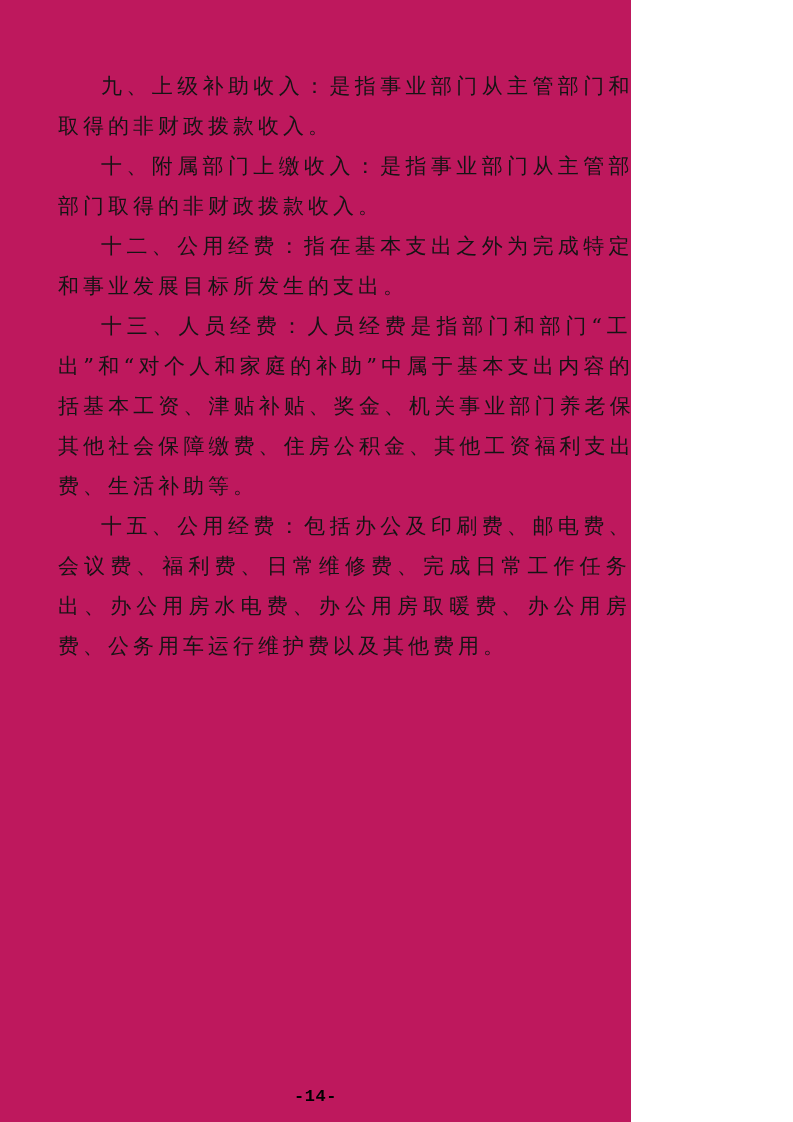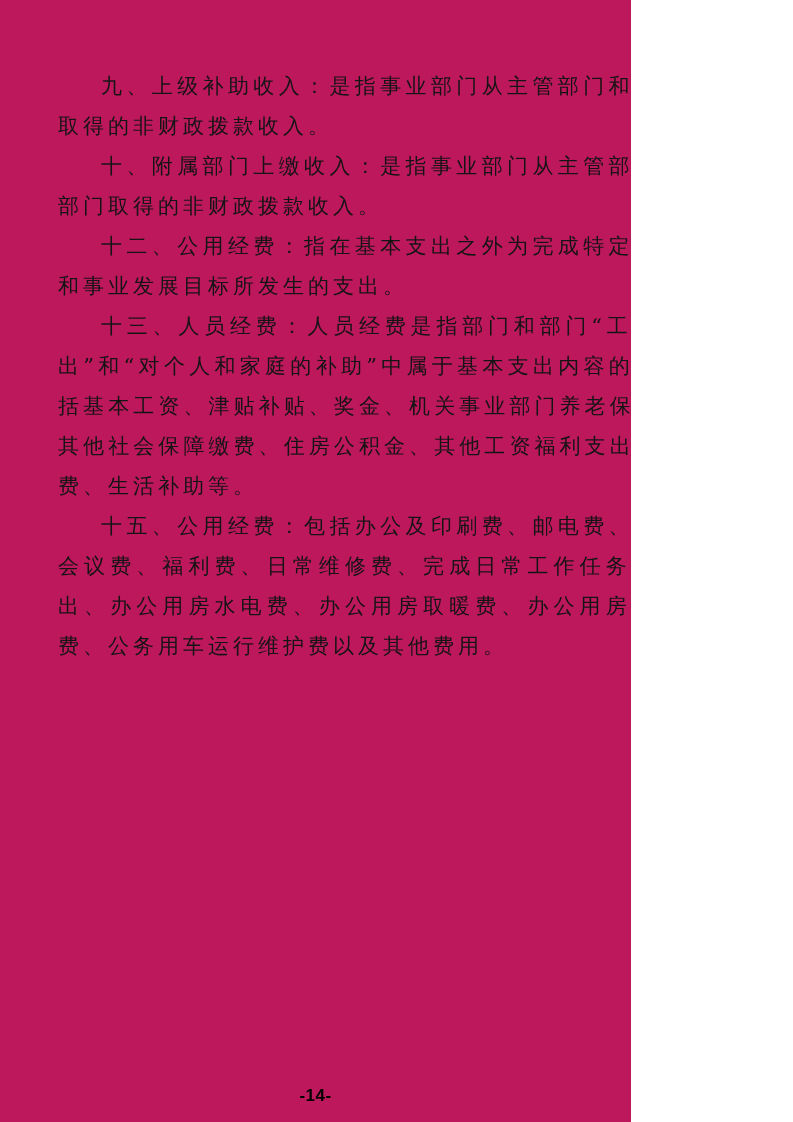--- a/index.html
+++ b/index.html
@@ -32,21 +32,21 @@
     text-indent: 43px;
   }
   .footer {
     position: absolute;
     left: 0;
     top: 1086px;
     width: 100%;
     text-align: center;
   }
   .page-number {
-    font-family: Liberation Sans, sans-serif;
+    font-family: Liberation Mono, monospace;
     font-weight: bold;
     font-size: 17px;
     letter-spacing: 0.5px;
     color: #000000;
   }
 </style>
 </head>
 <body>
 
 <div class="page">

